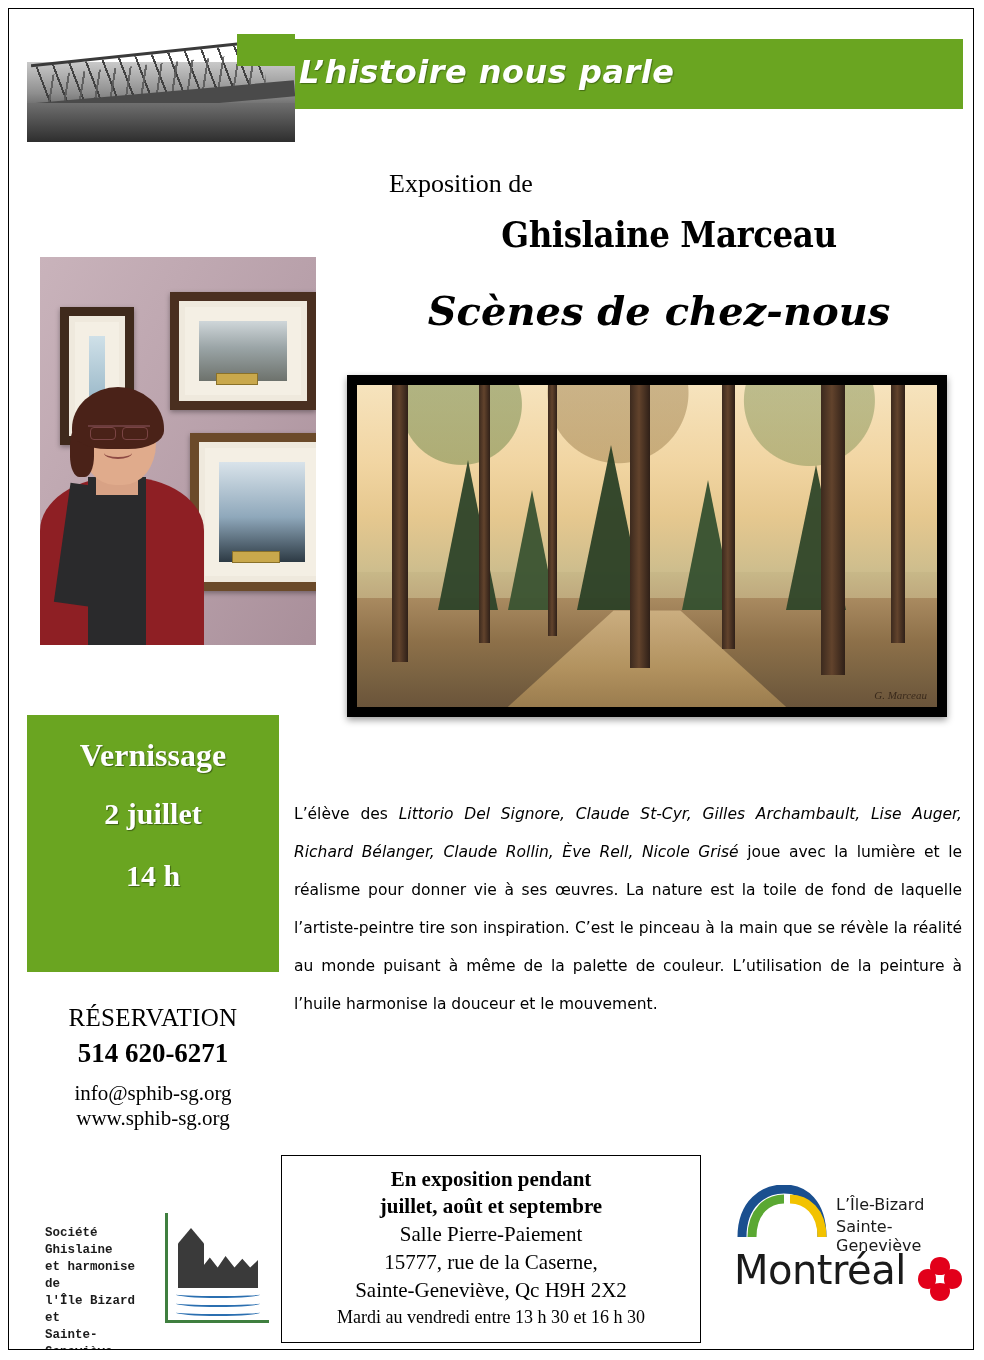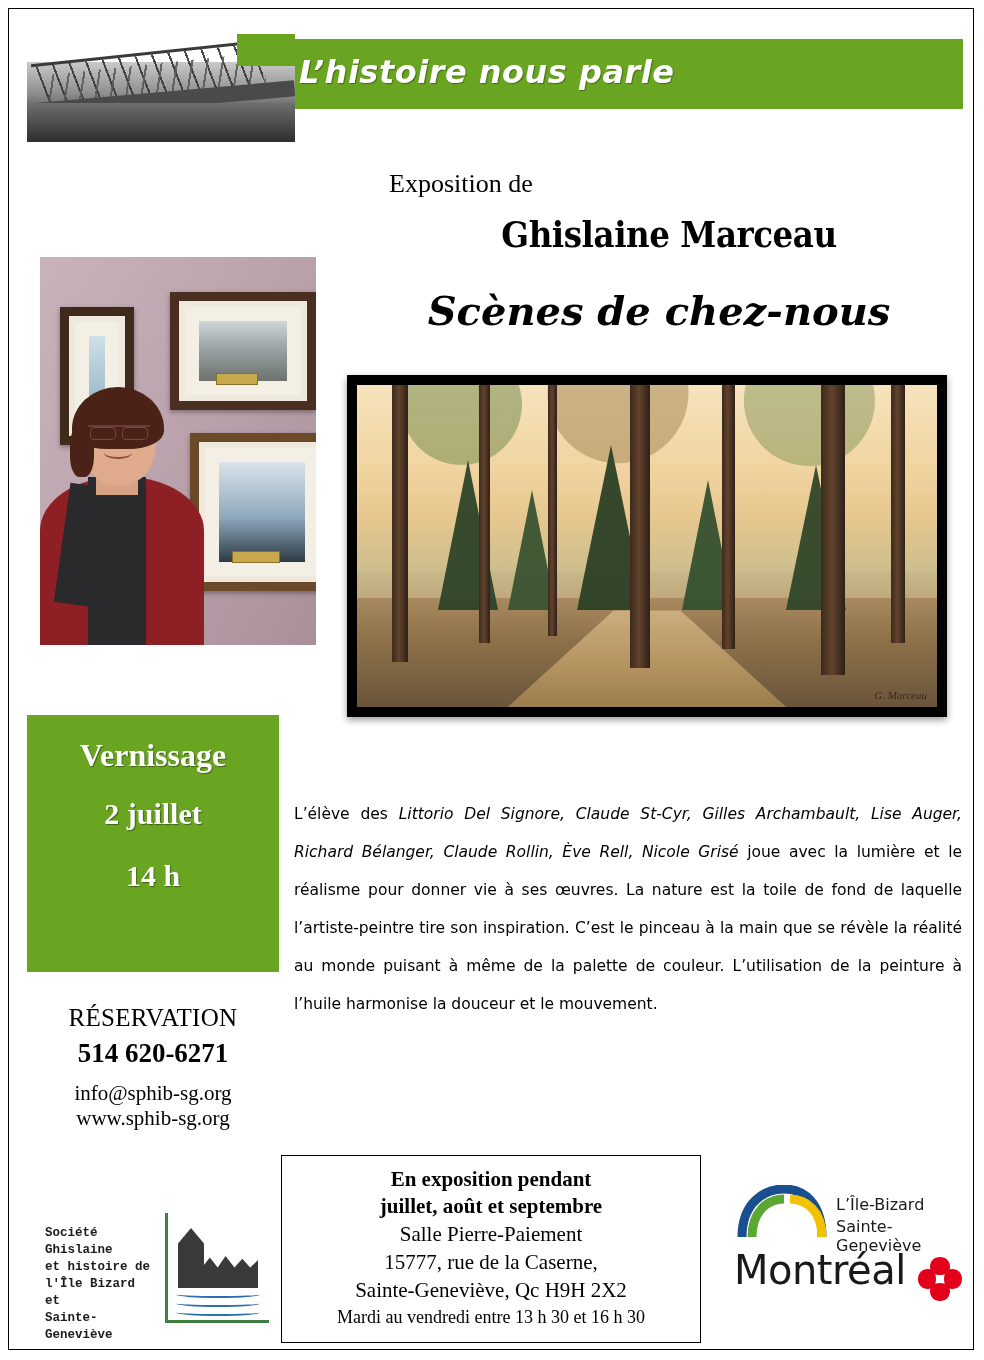--- a/index.html
+++ b/index.html
@@ -509,21 +509,21 @@
     <div class="r-title">RÉSERVATION</div>
     <div class="r-phone">514 620-6271</div>
     <div class="r-mail">info@sphib-sg.org</div>
     <div class="r-web">www.sphib-sg.org</div>
   </div>
 
   <div class="sphib-logo">
     <div class="sphib-text">
       <div>Société</div>
       <div>Ghislaine</div>
-      <div>et histoire de</div>
+      <div>et harmonise de</div>
       <div>l'Île Bizard et</div>
       <div>Sainte-Geneviève</div>
     </div>
     <div class="sphib-mark">
       <div class="church"></div>
       <div class="roofline"></div>
       <div class="wave w1"></div>
       <div class="wave w2"></div>
       <div class="wave w3"></div>
     </div>

